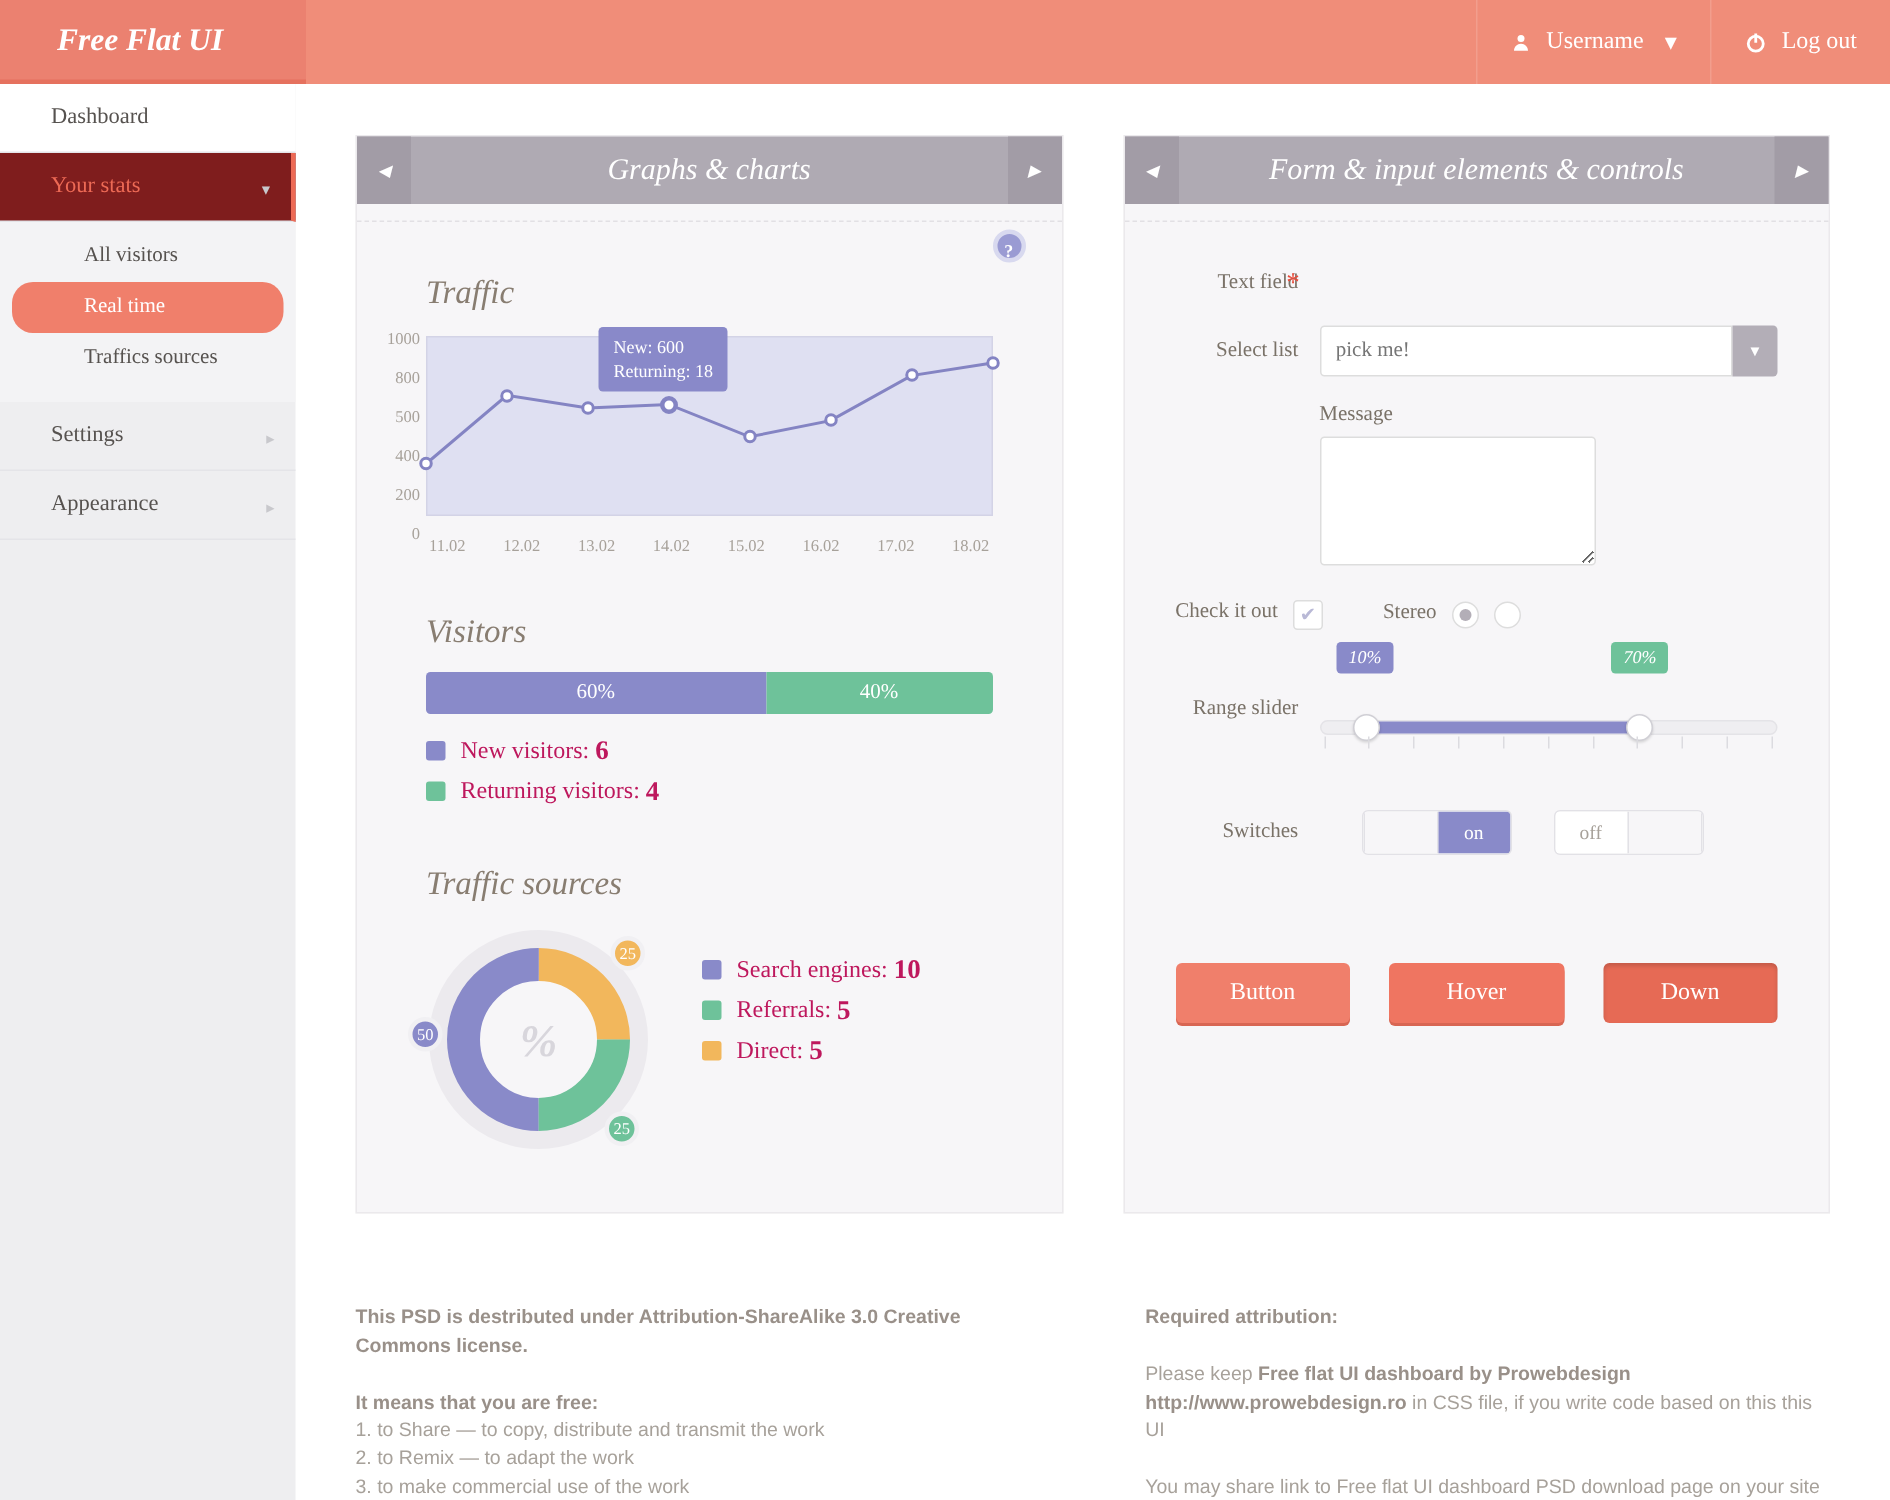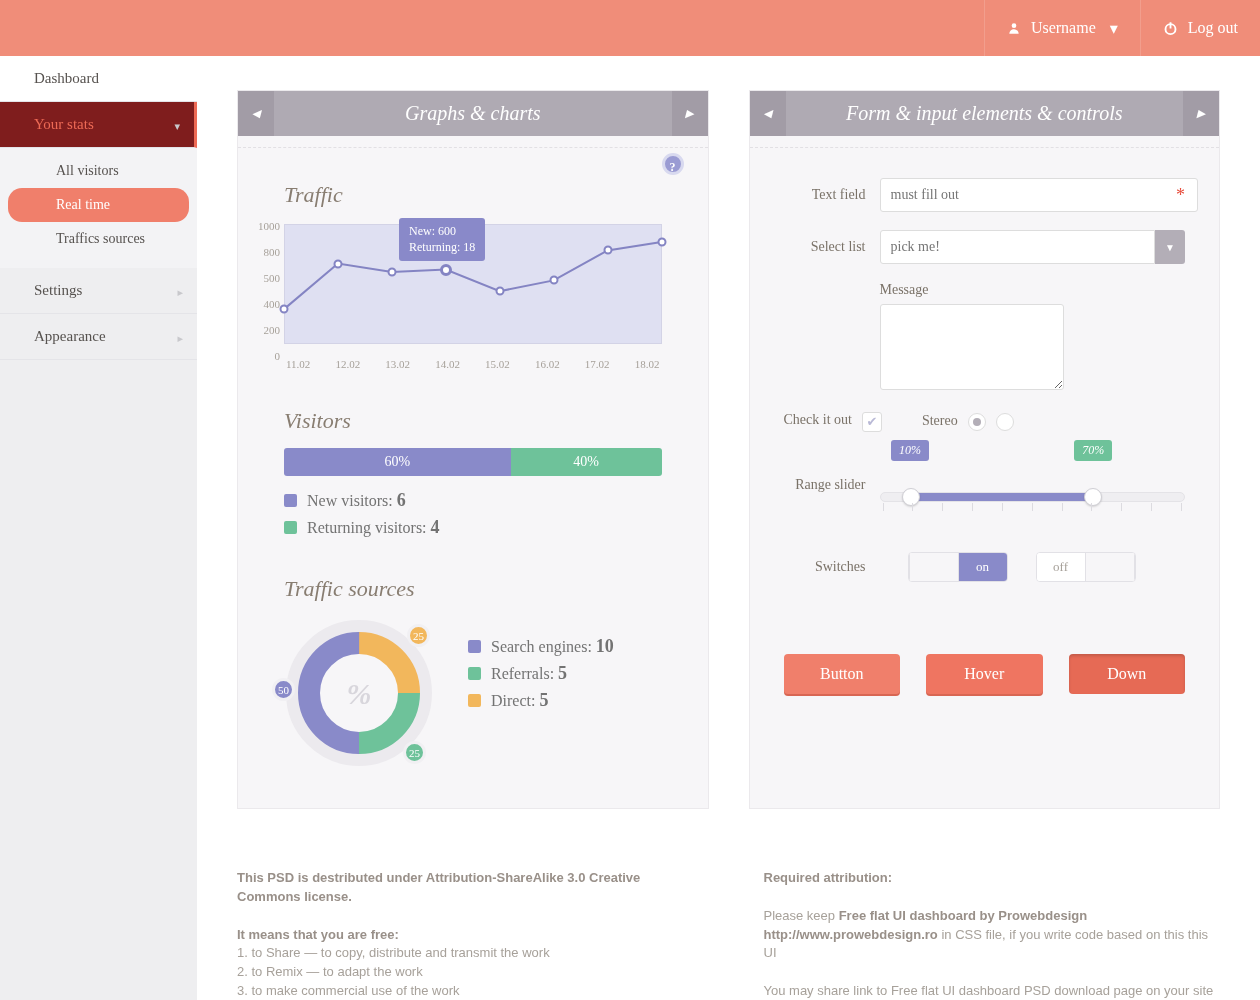--- a/index.html
+++ b/index.html
@@ -42,21 +42,21 @@
   .plot-area { position: absolute; left: 0; right: 0; top: 8px; bottom: 8px; background: #dfe0f2; border: 1px solid #d3d3e6; }
   .xlabels { display: flex; justify-content: space-between; font-size: 11px; margin-top: 6px; padding: 0 2px; color:#a7a19a;}
   .tooltip { position: absolute; left: 115px; top: 2px; background: #8989c9; color: #fff; font-size: 12px; padding: 6px 10px; border-radius: 3px; line-height:1.3; z-index:5;}
   .point { position: absolute; width: 9px; height: 9px; border-radius: 50%; background:#fff; border:2px solid #8484c3; transform:translate(-50%,-50%); z-index:3;}
   svg.lines { position:absolute; left:0; top:0; width:100%; height:100%; z-index:2;}
   
   
   .vbar { display: flex; height: 28px; border-radius: 3px; overflow: hidden; margin-top: 14px; font-size:14px; color:#fff;}
   .vbar > div { display:flex; align-items:center; justify-content:center;}
   .vbar .a { background:#898ac9; width:60%;} .vbar .b { background:#6ec29a; width:40%;}
-  .legend { margin-top: 14px; font-size: 16px; color:#737373;}
+  .legend { margin-top: 14px; font-size: 16px; color:#be185d;}
   .legend-row { display:flex; align-items:center; margin:6px 0;}
   .sw { width:13px; height:13px; border-radius:2px; margin-right:10px;}
   .legend-row .num { font-weight:bold; margin-left:4px; font-size:18px;}
   
   
   .donut-wrap { display:flex; gap:34px; margin-top:16px;}
   .donut { position:relative; width:150px; height:150px;}
   .donut-badge { position:absolute; width:23px; height:23px; border-radius:50%; color:#fff; font-size:11px; display:flex; align-items:center; justify-content:center; border:3px solid #f1f0f3;}
   
   
@@ -100,20 +100,21 @@
   
   
   .footer { display:flex; gap:70px; margin-top:60px; font-family: Arial, sans-serif; font-size:13px; color:#a7a19a; line-height:1.45;}
   .footer b { color:#999089;}
   .fcol { flex:1;}
 </style>
 </head>
 <body>
 
 <div class="topbar">
+  <div class="logo-box">Free Flat UI</div>
   <div class="top-spacer"></div>
   <div class="user-box">
     <svg width="14" height="14" viewBox="0 0 24 24" fill="#fff">
         <circle cx="12" cy="8" r="4"></circle>
         <path d="M4 22c0-4.4 3.6-8 8-8s8 3.6 8 8"></path>
       </svg>
     <span>Username</span>
     <span class="caret">▾</span>
   </div>
   <div class="logout-box">
@@ -256,21 +257,20 @@
       <div class="panel">
         <div class="panel-head">
           <div class="panel-nav left">◀</div>
           <span>Form &amp; input elements &amp; controls</span>
           <div class="panel-nav right">▶</div>
         </div>
         <div class="torn"></div>
         <div class="panel-body" style="padding:30px 34px 40px;">
           <div class="frow">
             <div class="flabel">Text field</div>
-            <input class="tinput" placeholder="must fill out" style="">
             <span class="req">*</span>
           </div>
           <div class="frow">
             <div class="flabel">Select list</div>
             <div class="select-wrap">
               <input class="tinput" placeholder="pick me!" style="">
               <div class="select-btn">▼</div>
             </div>
           </div>
           <div class="frow" style="align-items:flex-start;">

